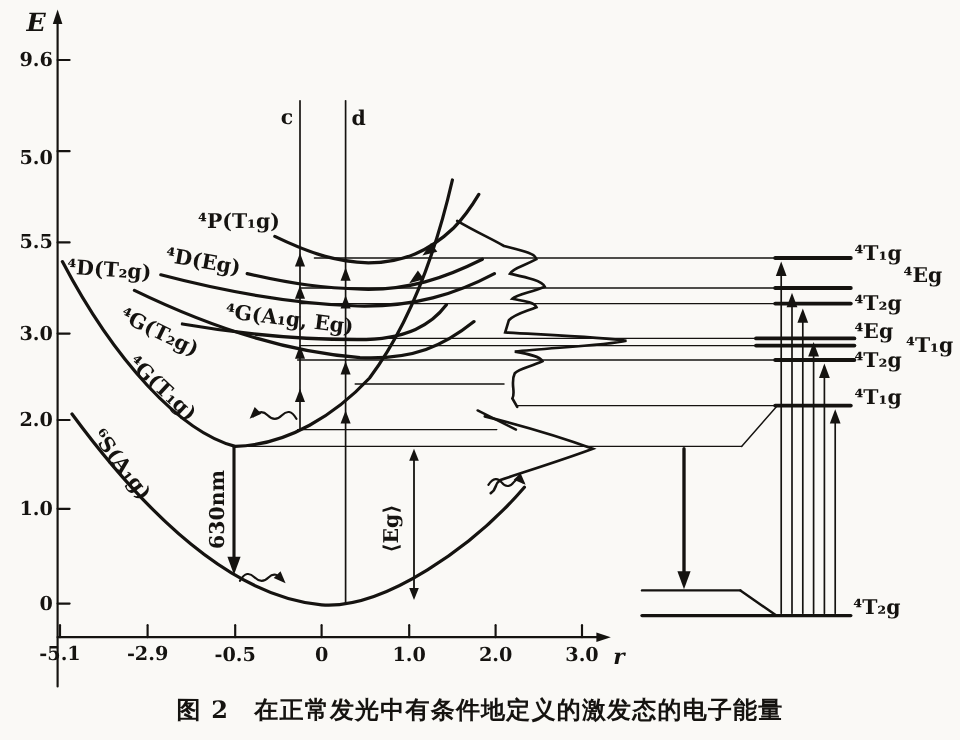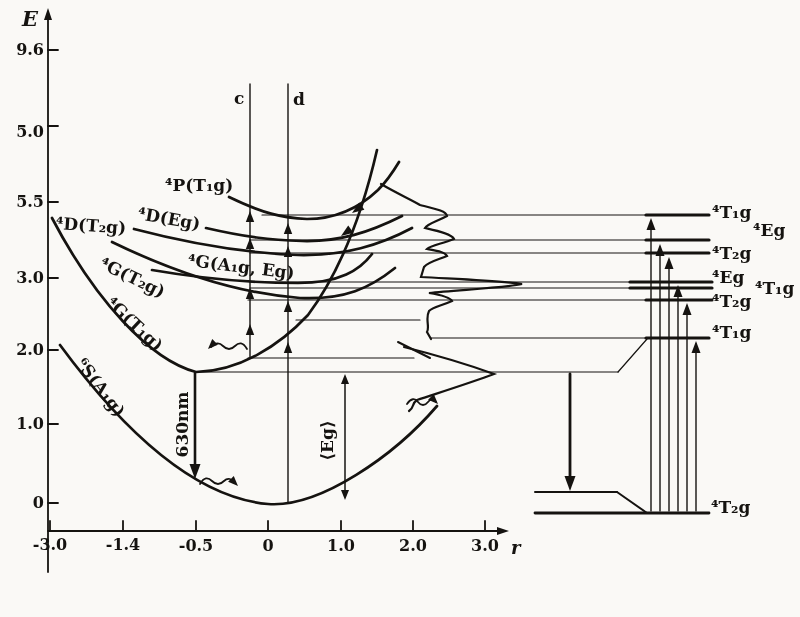--- a/index.html
+++ b/index.html
@@ -179,22 +179,22 @@
 <div class="lbl axname" style="left:22px;top:8px;">E</div>
 
 <div class="lbl tick ytick" style="left:6px;top:42px;">9.6</div>
 <div class="lbl tick ytick" style="left:6px;top:108px;margin-top:16px;">5.0</div>
 <div class="lbl tick ytick" style="left:6px;top:194px;">5.5</div>
 <div class="lbl tick ytick" style="left:6px;top:270px;">3.0</div>
 <div class="lbl tick ytick" style="left:6px;top:342px;">2.0</div>
 <div class="lbl tick ytick" style="left:6px;top:416px;">1.0</div>
 <div class="lbl tick ytick" style="left:6px;top:495px;">0</div>
 
-<div class="lbl tick xtick" style="left:28px;top:537px;">-3.0</div>
-<div class="lbl tick xtick" style="left:101px;top:537px;">-1.4</div>
+<div class="lbl tick xtick" style="left:28px;top:537px;">-5.1</div>
+<div class="lbl tick xtick" style="left:101px;top:537px;">-2.9</div>
 <div class="lbl tick xtick" style="left:174px;top:538px;">-0.5</div>
 <div class="lbl tick xtick" style="left:246px;top:538px;">0</div>
 <div class="lbl tick xtick" style="left:319px;top:538px;">1.0</div>
 <div class="lbl tick xtick" style="left:391px;top:538px;">2.0</div>
 <div class="lbl tick xtick" style="left:463px;top:538px;">3.0</div>
 <div class="lbl axname" style="left:511px;top:539px;font-size:18px;">r</div>
 
 <div class="lbl" style="left:234px;top:90px;font-size:17px;">c</div>
 <div class="lbl" style="left:293px;top:91px;font-size:17px;">d</div>
 
@@ -211,14 +211,15 @@
 
 <div class="lbl rlbl" style="left:712px;top:204px;">⁴T₁g</div>
 <div class="lbl rlbl" style="left:753px;top:222px;">⁴Eg</div>
 <div class="lbl rlbl" style="left:712px;top:245px;">⁴T₂g</div>
 <div class="lbl rlbl" style="left:712px;top:269px;">⁴Eg</div>
 <div class="lbl rlbl" style="left:755px;top:280px;">⁴T₁g</div>
 <div class="lbl rlbl" style="left:712px;top:293px;">⁴T₂g</div>
 <div class="lbl rlbl" style="left:712px;top:324px;">⁴T₁g</div>
 <div class="lbl rlbl" style="left:711px;top:499px;">⁴T₂g</div>
 
+<div class="lbl" id="caption">图 2　在正常发光中有条件地定义的激发态的电子能量</div>
 
 </div>
 
 </body></html>

